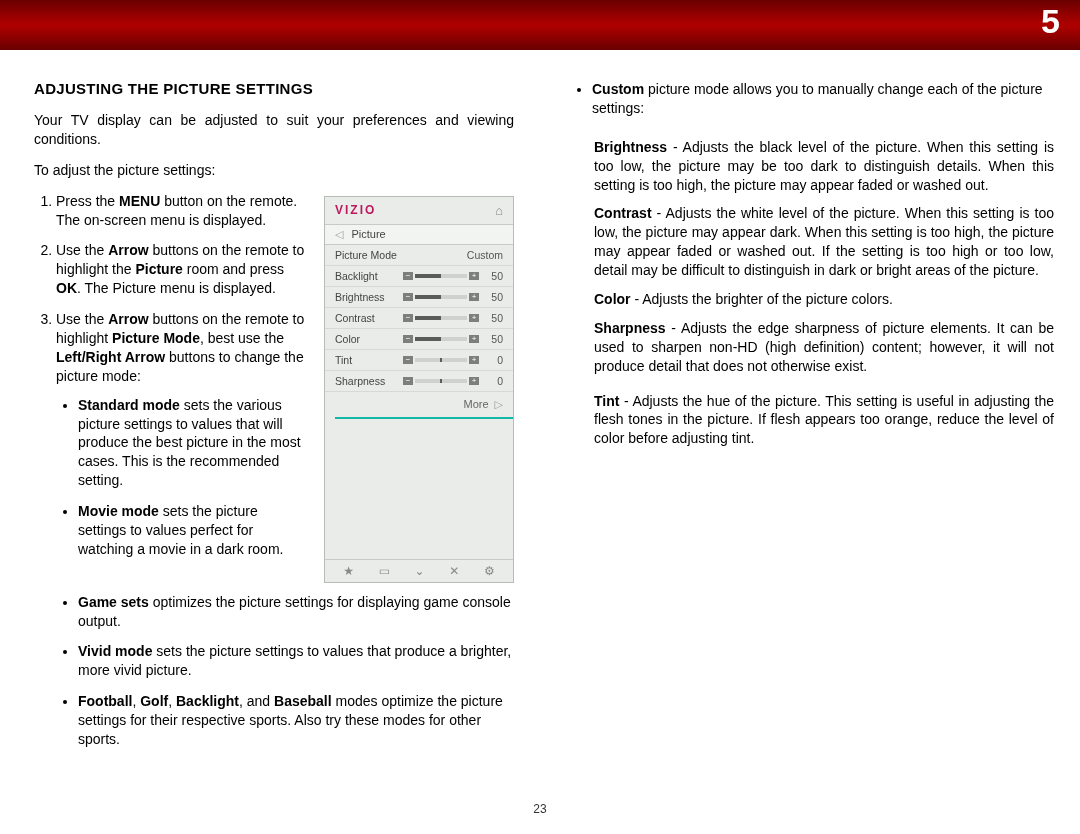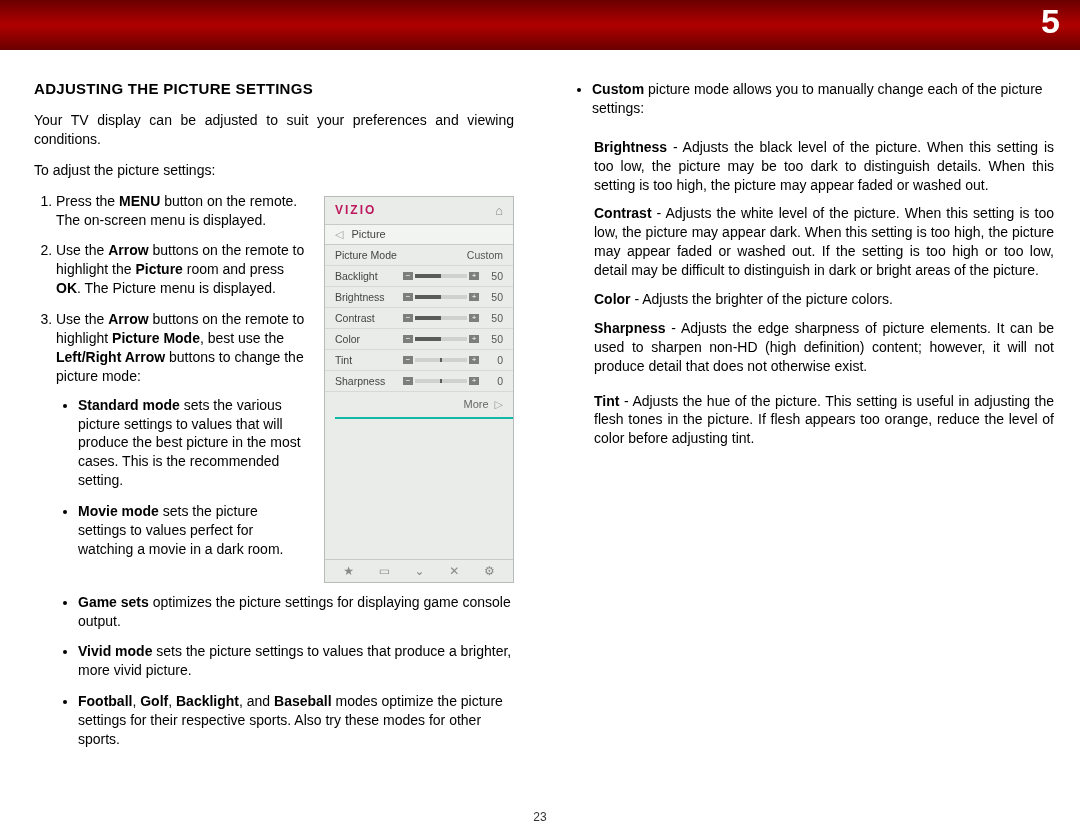--- a/index.html
+++ b/index.html
@@ -121,21 +121,21 @@
   }
   .osd-footer span { display:inline-block; }
 
   ul.sub2 { list-style: disc; padding-left: 18px; margin: 0; }
   ul.sub2 > li { margin-bottom: 20px; line-height: 1.35; }
   .defs { padding-left: 20px; }
   .defs p { margin-bottom: 10px; }
 
   .pagenum {
     position:absolute;
-    bottom: 10px;
+    bottom: 18px;
     left: 0; right: 0;
     text-align: center;
     font-size: 12px;
     color: #333;
   }
 </style>
 </head>
 <body>
 
 <div class="topbar">

